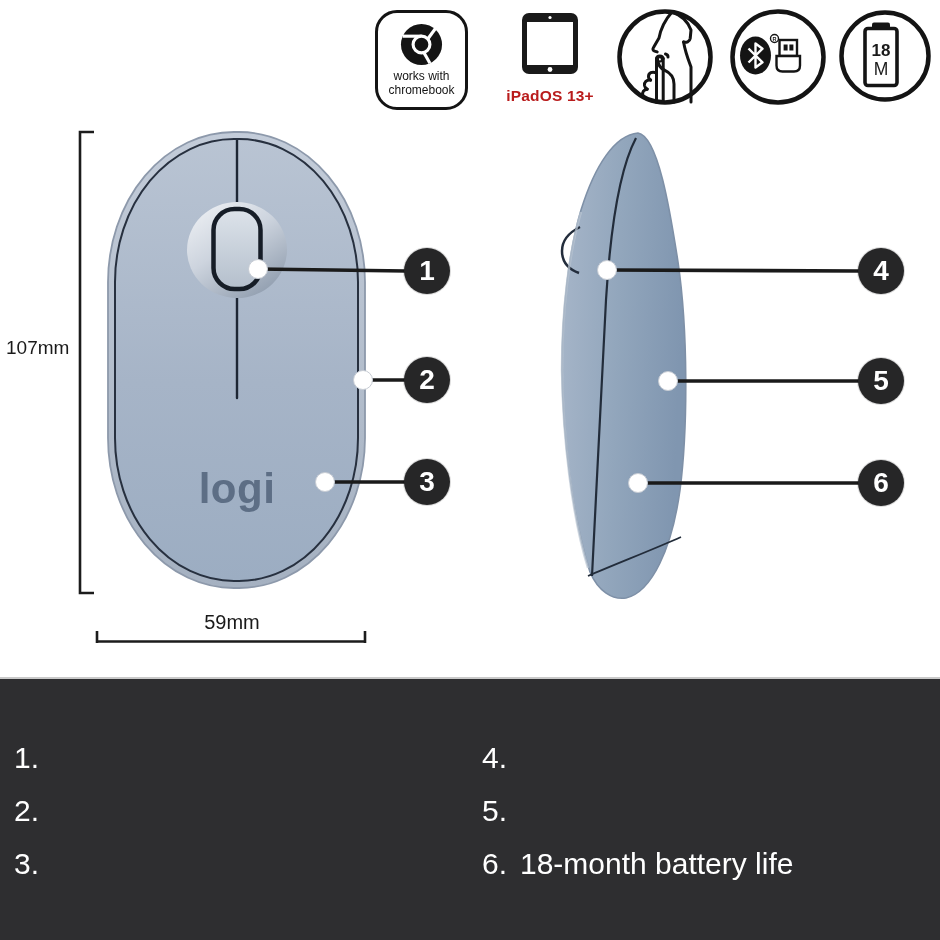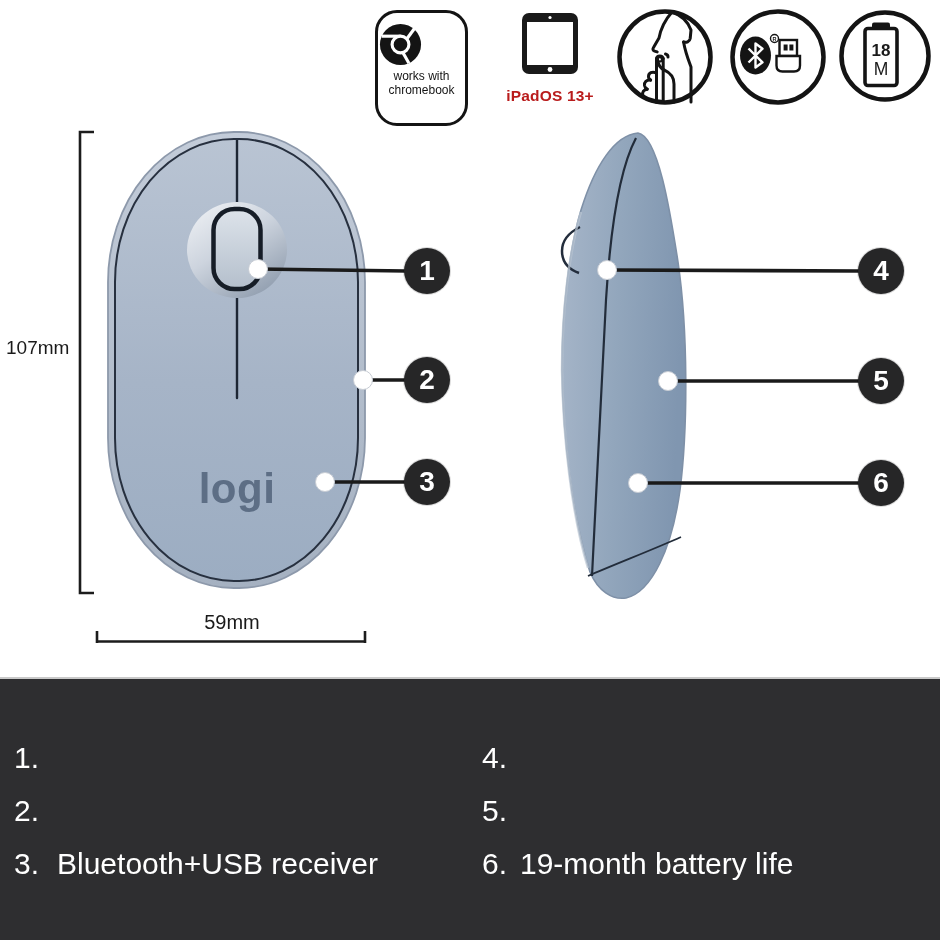--- a/index.html
+++ b/index.html
@@ -4,23 +4,23 @@
 <style>
   * { box-sizing: border-box; }
   html,body { margin:0; padding:0; background:#ffffff; }
   .canvas {
     position:relative; width:940px; height:940px; background:#fff; overflow:hidden;
     font-family:"Liberation Sans","DejaVu Sans",sans-serif;
   }
 
   
   .badge-cb {
-    position:absolute; left:375px; top:10px; width:93px; height:116px;
+    position:absolute; left:375px; top:10px; width:93px; height:100px;
     border:3.5px solid #141414; border-radius:22px; background:#fff;
-    display:flex; flex-direction:column; 
+    display:flex; flex-direction:column; align-items:center;
   }
   .badge-cb svg { margin-top:9px; }
   .cb-text { margin-top:3px; font-size:12px; line-height:13.5px; color:#141414; text-align:center; }
 
   .badge-ipad { position:absolute; left:504px; top:12px; width:92px; text-align:center; }
   .ipad-label { margin-top:8px; font-size:15.5px; font-weight:700; color:#b91c1c; letter-spacing:0.2px; }
 
   .badge-circle { position:absolute; }
 
   
@@ -221,30 +221,29 @@
   <div class="footer">
     <div class="feature-col col-left">
       <div class="feature-item">
         <span class="feature-num">1.</span>
       </div>
       <div class="feature-item">
         <span class="feature-num">2.</span>
       </div>
       <div class="feature-item">
         <span class="feature-num">3.</span>
-        <span class="feature-text">Bluetooth+USB receiver</span>
       </div>
     </div>
     <div class="feature-col col-right">
       <div class="feature-item">
         <span class="feature-num">4.</span>
       </div>
       <div class="feature-item">
         <span class="feature-num">5.</span>
       </div>
       <div class="feature-item">
         <span class="feature-num">6.</span>
-        <span class="feature-text">19-month battery life</span>
+        <span class="feature-text">18-month battery life</span>
       </div>
     </div>
   </div>
 
 </div>
 
 </body></html>

